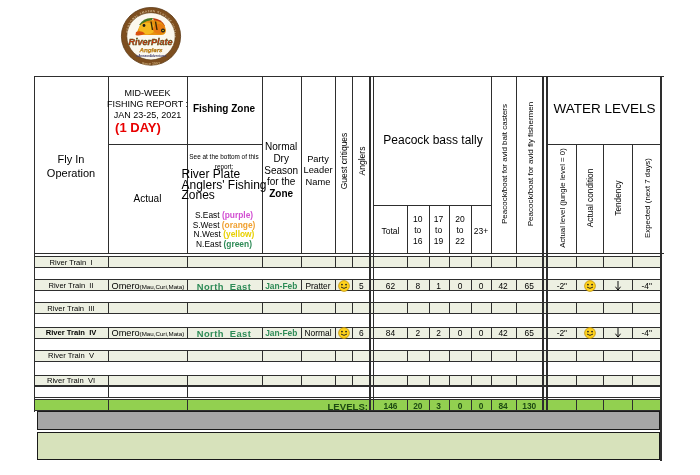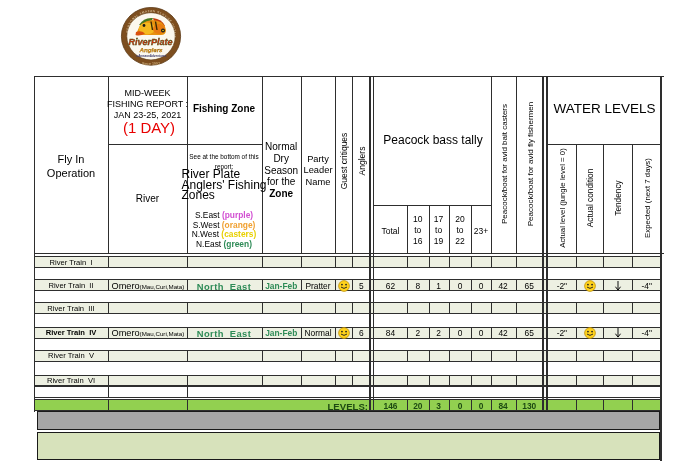--- a/index.html
+++ b/index.html
@@ -53,35 +53,35 @@
 <div class="ln" style="left:108px;top:144px;width:153.5px;height:1px;"></div>
 <div class="ln" style="left:546.5px;top:144px;width:115.0px;height:1px;"></div>
 <div class="ln" style="left:373px;top:204.5px;width:117.60000000000002px;height:1px;"></div>
 
 <div style="position:absolute;left:71px;top:166px;transform:translate(-50%,-50%);font-size:11px;font-weight:normal;font-style:normal;color:#000;line-height:13.5px;text-align:center;white-space:pre;">Fly In
 Operation</div>
 
 <div style="position:absolute;left:147.5px;top:104px;transform:translate(-50%,-50%);font-size:9px;font-weight:normal;font-style:normal;color:#000;line-height:11px;text-align:center;white-space:pre;">MID-WEEK
 FISHING REPORT :
 JAN 23-25, 2021</div>
-<div style="position:absolute;left:149px;top:127.5px;transform:translate(-50%,-50%);font-size:15px;font-weight:normal;font-style:normal;color:#e80000;line-height:11.3px;text-align:center;white-space:pre;">(1 DAY)</div>
-
-<div style="position:absolute;left:147.5px;top:199px;transform:translate(-50%,-50%);font-size:10px;font-weight:normal;font-style:normal;color:#000;line-height:12px;text-align:center;white-space:pre;">River</div>
+<div style="position:absolute;left:138px;top:127.5px;transform:translate(-50%,-50%);font-size:13px;font-weight:bold;font-style:normal;color:#e80000;line-height:11.3px;text-align:center;white-space:pre;">(1 DAY)</div>
+
+<div style="position:absolute;left:147.5px;top:199px;transform:translate(-50%,-50%);font-size:10px;font-weight:normal;font-style:normal;color:#000;line-height:12px;text-align:center;white-space:pre;">Actual</div>
 
 <div style="position:absolute;left:224px;top:108.5px;transform:translate(-50%,-50%);font-size:10px;font-weight:bold;font-style:normal;color:#000;line-height:12px;text-align:center;white-space:pre;">Fishing Zone</div>
 
 <div style="position:absolute;left:224px;top:161px;transform:translate(-50%,-50%);font-size:6.4px;font-weight:normal;font-style:normal;color:#000;line-height:9.5px;text-align:center;white-space:pre;">See at the bottom of this
 report:</div>
 <div style="position:absolute;left:224px;top:185px;transform:translate(-50%,-50%);font-size:12px;font-weight:normal;font-style:normal;color:#000;line-height:10.7px;text-align:left;white-space:pre;">River Plate
 Anglers' Fishing
 Zones</div>
 
 <div style="position:absolute;left:224px;top:230.8px;transform:translate(-50%,-50%);font-size:8.4px;font-weight:normal;font-style:normal;color:#000;line-height:9.8px;text-align:center;white-space:pre;">S.East <b style="color:#d24fd2">(purple)</b>
 S.West <b style="color:#f0a030">(orange)</b>
-N.West <b style="color:#e8d000">(casters)</b>
+N.West <b style="color:#e8d000">(yellow)</b>
 N.East <b style="color:#2e8b57">(green)</b></div>
 
 <div style="position:absolute;left:281.2px;top:170px;transform:translate(-50%,-50%);font-size:10px;font-weight:normal;font-style:normal;color:#000;line-height:11.8px;text-align:center;white-space:pre;">Normal
 Dry
 Season
 for the
 <b>Zone</b></div>
 
 <div style="position:absolute;left:318px;top:171.5px;transform:translate(-50%,-50%);font-size:9.3px;font-weight:normal;font-style:normal;color:#000;line-height:11.8px;text-align:center;white-space:pre;">Party
 Leader

